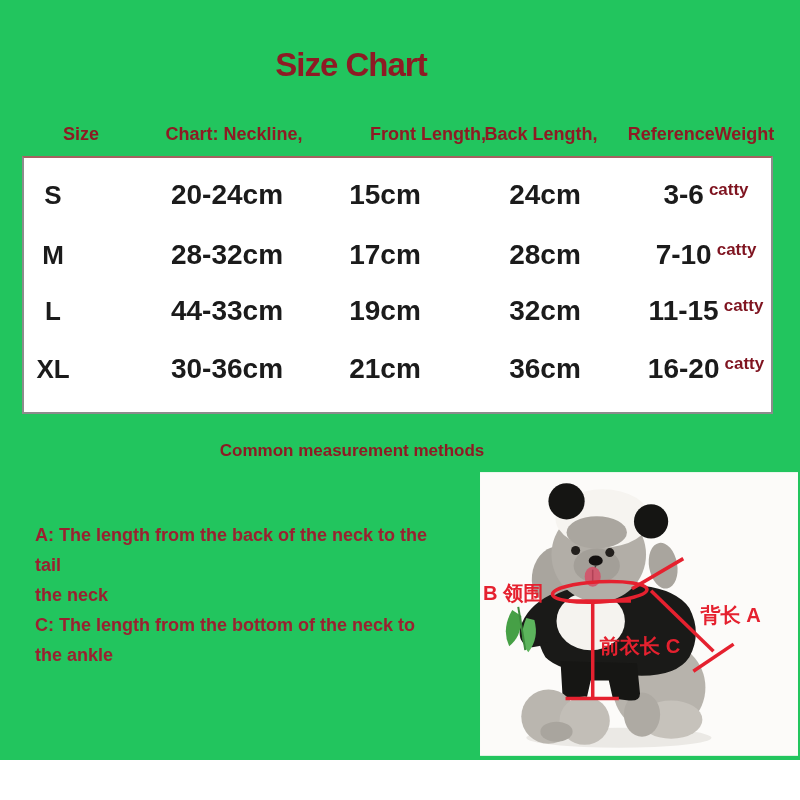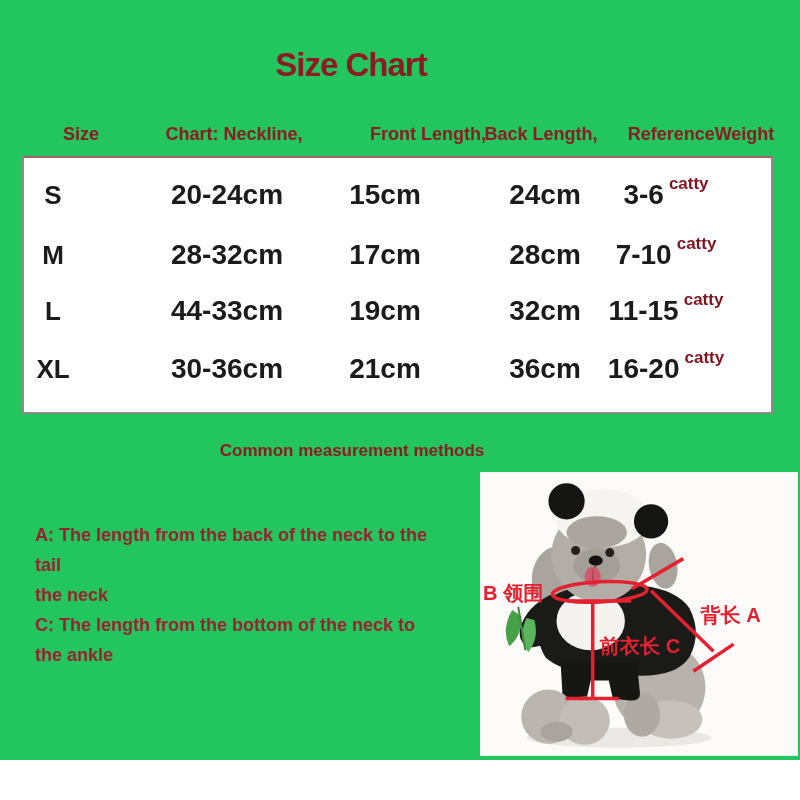--- a/index.html
+++ b/index.html
@@ -32,21 +32,21 @@
   .trow.r3{top:153px;}
   .trow.r4{top:211px;}
   .td{
     position:absolute;transform:translate(-50%,-50%);white-space:nowrap;
     font-size:28px;font-weight:bold;color:#1b1b1b;
   }
   .td.c1{left:29px;font-size:26px;}
   .td.c2{left:203px;}
   .td.c3{left:361px;}
   .td.c4{left:521px;}
-  .td.c5{left:642px;display:flex;}
+  .td.c5{left:682px;display:flex;align-items:center;}
   .catty{
     font-size:17px;font-weight:bold;color:#7f1420;margin-left:5px;
     transform:translateY(-5px);display:inline-block;
   }
   .subtitle{
     position:absolute;top:441px;left:352px;transform:translateX(-50%);
     font-size:17px;font-weight:bold;color:#8e1b24;white-space:nowrap;
   }
   .notes{
     position:absolute;top:520px;left:35px;

